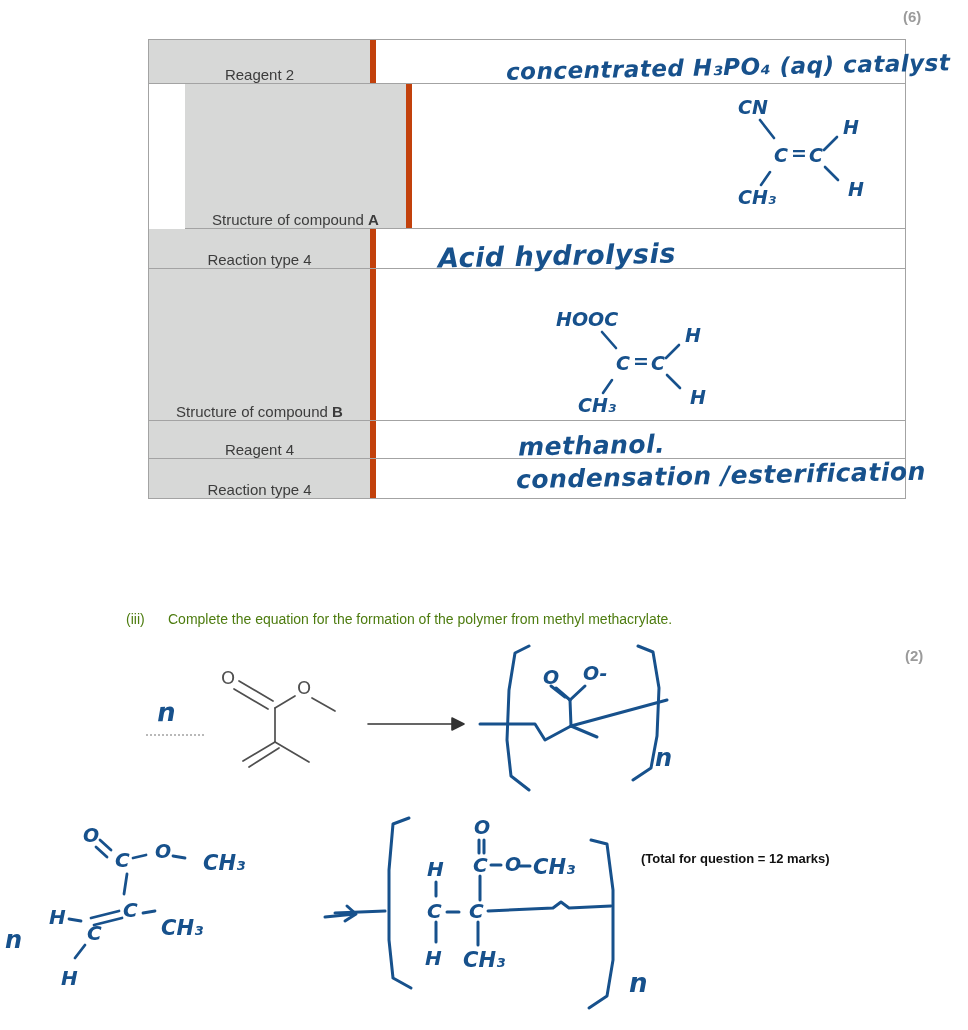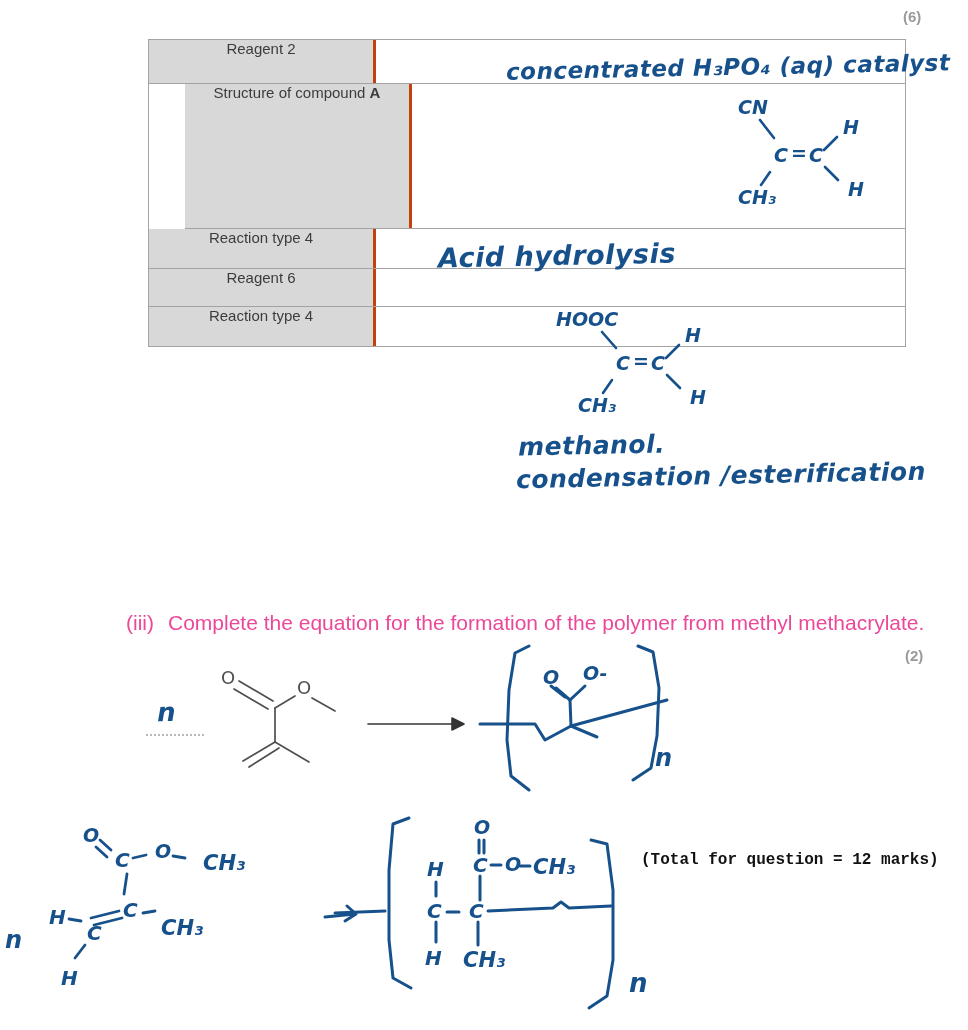--- a/index.html
+++ b/index.html
@@ -6,38 +6,38 @@
   body{width:968px;height:1030px;position:relative;font-family:"Liberation Sans",sans-serif;overflow:hidden;}
   .page{position:absolute;inset:0;background:#fff;}
 
   
   .marks{position:absolute;color:#9b9b9b;font-size:15px;font-weight:bold;}
 
   
   .ans-table{position:absolute;left:148px;top:39px;width:758px;border:1px solid #a3a3a3;box-sizing:border-box;background:#fff;}
   .t-row{display:flex;border-bottom:1px solid #a3a3a3;box-sizing:border-box;}
   .t-row:last-child{border-bottom:none;}
-  .t-label{width:227px;background:#d7d8d7;border-right:3px solid #c2410c;box-sizing:border-box;
-           display:flex;align-items:flex-start;justify-content:center;color:#3c3c3c;font-size:15px;text-align:center;}
+  .t-label{width:227px;background:#d7d8d7;border-right:6px solid #c2410c;box-sizing:border-box;
+           display:flex;align-items:flex-end;justify-content:center;color:#3c3c3c;font-size:15px;text-align:center;}
   .t-answer{flex:1;background:#fff;}
 
   
   .hw{position:absolute;color:#17518c;font-family:"DejaVu Sans",sans-serif;font-style:italic;font-weight:bold;
       white-space:nowrap;transform:rotate(-1.2deg);letter-spacing:0.5px;}
 
   .struct{position:absolute;}
   .struct svg text{font-family:"DejaVu Sans",sans-serif;}
 
   
-  .q-line{position:absolute;left:126px;top:611px;font-size:21px;color:#ec4899;white-space:nowrap;}
+  .q-line{position:absolute;left:126px;top:611px;font-size:14px;color:#4d7c0f;white-space:nowrap;}
   .q-num{display:inline-block;width:42px;}
 
   .dotted-line{position:absolute;left:146px;top:734px;width:58px;border-top:2px dotted #b9b9b9;}
 
-  .total-line{position:absolute;left:641px;top:851px;font-size:16px;font-weight:bold;color:#111;white-space:nowrap;font-family:Liberation Mono, monospace;}
+  .total-line{position:absolute;left:641px;top:851px;font-size:13px;font-weight:bold;color:#111;white-space:nowrap;}
 </style>
 </head>
 <body>
 
 <div class="page">
 
   <div class="marks" style="left:903px;top:8px;">(6)</div>
   <div class="marks" style="left:905px;top:647px;">(2)</div>
 
   <div class="ans-table">
@@ -52,23 +52,29 @@
           <span><span>Structure of compound </span><b>A</b></span>
         </div>
       <div class="t-answer"></div>
     </div>
     <div class="t-row" style="height:40px;">
       <div class="t-label">
           <span><span>Reaction type 4</span><b></b></span>
         </div>
       <div class="t-answer"></div>
     </div>
+    <div class="t-row" style="height:152px;">
+      <div class="t-label">
+          <span><span>Structure of compound </span><b>B</b></span>
+        </div>
+      <div class="t-answer"></div>
+    </div>
     <div class="t-row" style="height:38px;">
       <div class="t-label">
-          <span><span>Reagent 6</span><b></b></span>
+          <span><span>Reagent 4</span><b></b></span>
         </div>
       <div class="t-answer"></div>
     </div>
     <div class="t-row" style="height:39px;">
       <div class="t-label">
           <span><span>Reaction type 4</span><b></b></span>
         </div>
       <div class="t-answer"></div>
     </div>
   </div>

